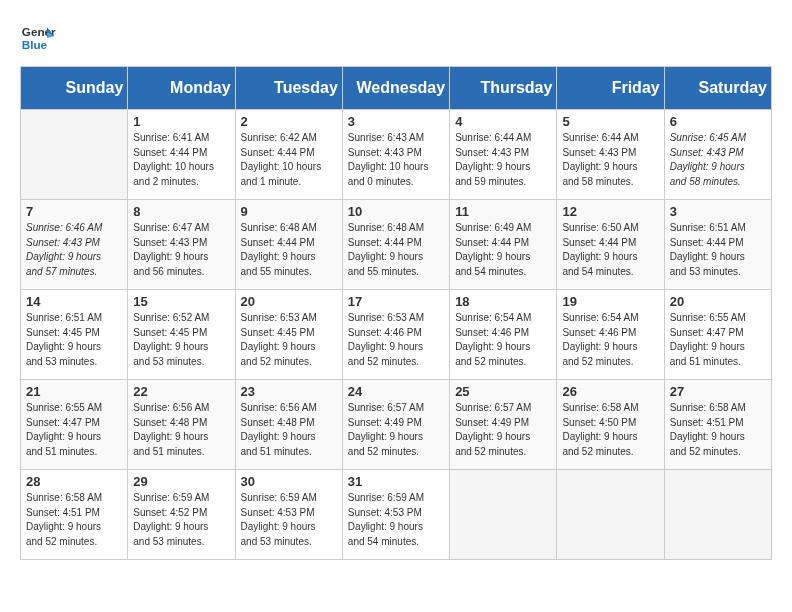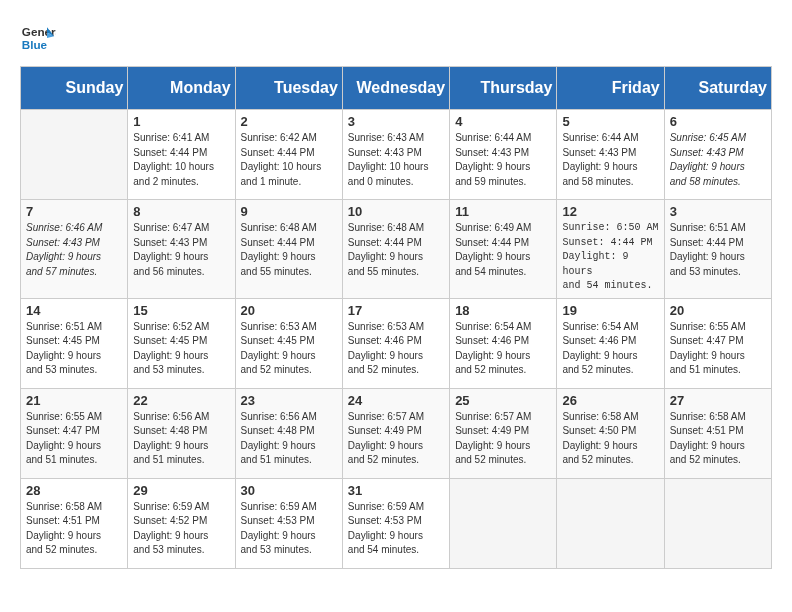--- a/index.html
+++ b/index.html
@@ -184,21 +184,21 @@
         </td>
         <td>
           <div class="day-number">11</div>
           <div class="day-info" style="white-space: pre-line;">Sunrise: 6:49 AM
 Sunset: 4:44 PM
 Daylight: 9 hours
 and 54 minutes.</div>
         </td>
         <td>
           <div class="day-number">12</div>
-          <div class="day-info" style="white-space: pre-line; font-family: Liberation Mono, monospace;">Sunrise: 6:50 AM
+          <div class="day-info" style="white-space: pre-line;">Sunrise: 6:50 AM
 Sunset: 4:44 PM
 Daylight: 9 hours
 and 54 minutes.</div>
         </td>
         <td>
           <div class="day-number">3</div>
           <div class="day-info" style="white-space: pre-line;">Sunrise: 6:51 AM
 Sunset: 4:44 PM
 Daylight: 9 hours
 and 53 minutes.</div>

